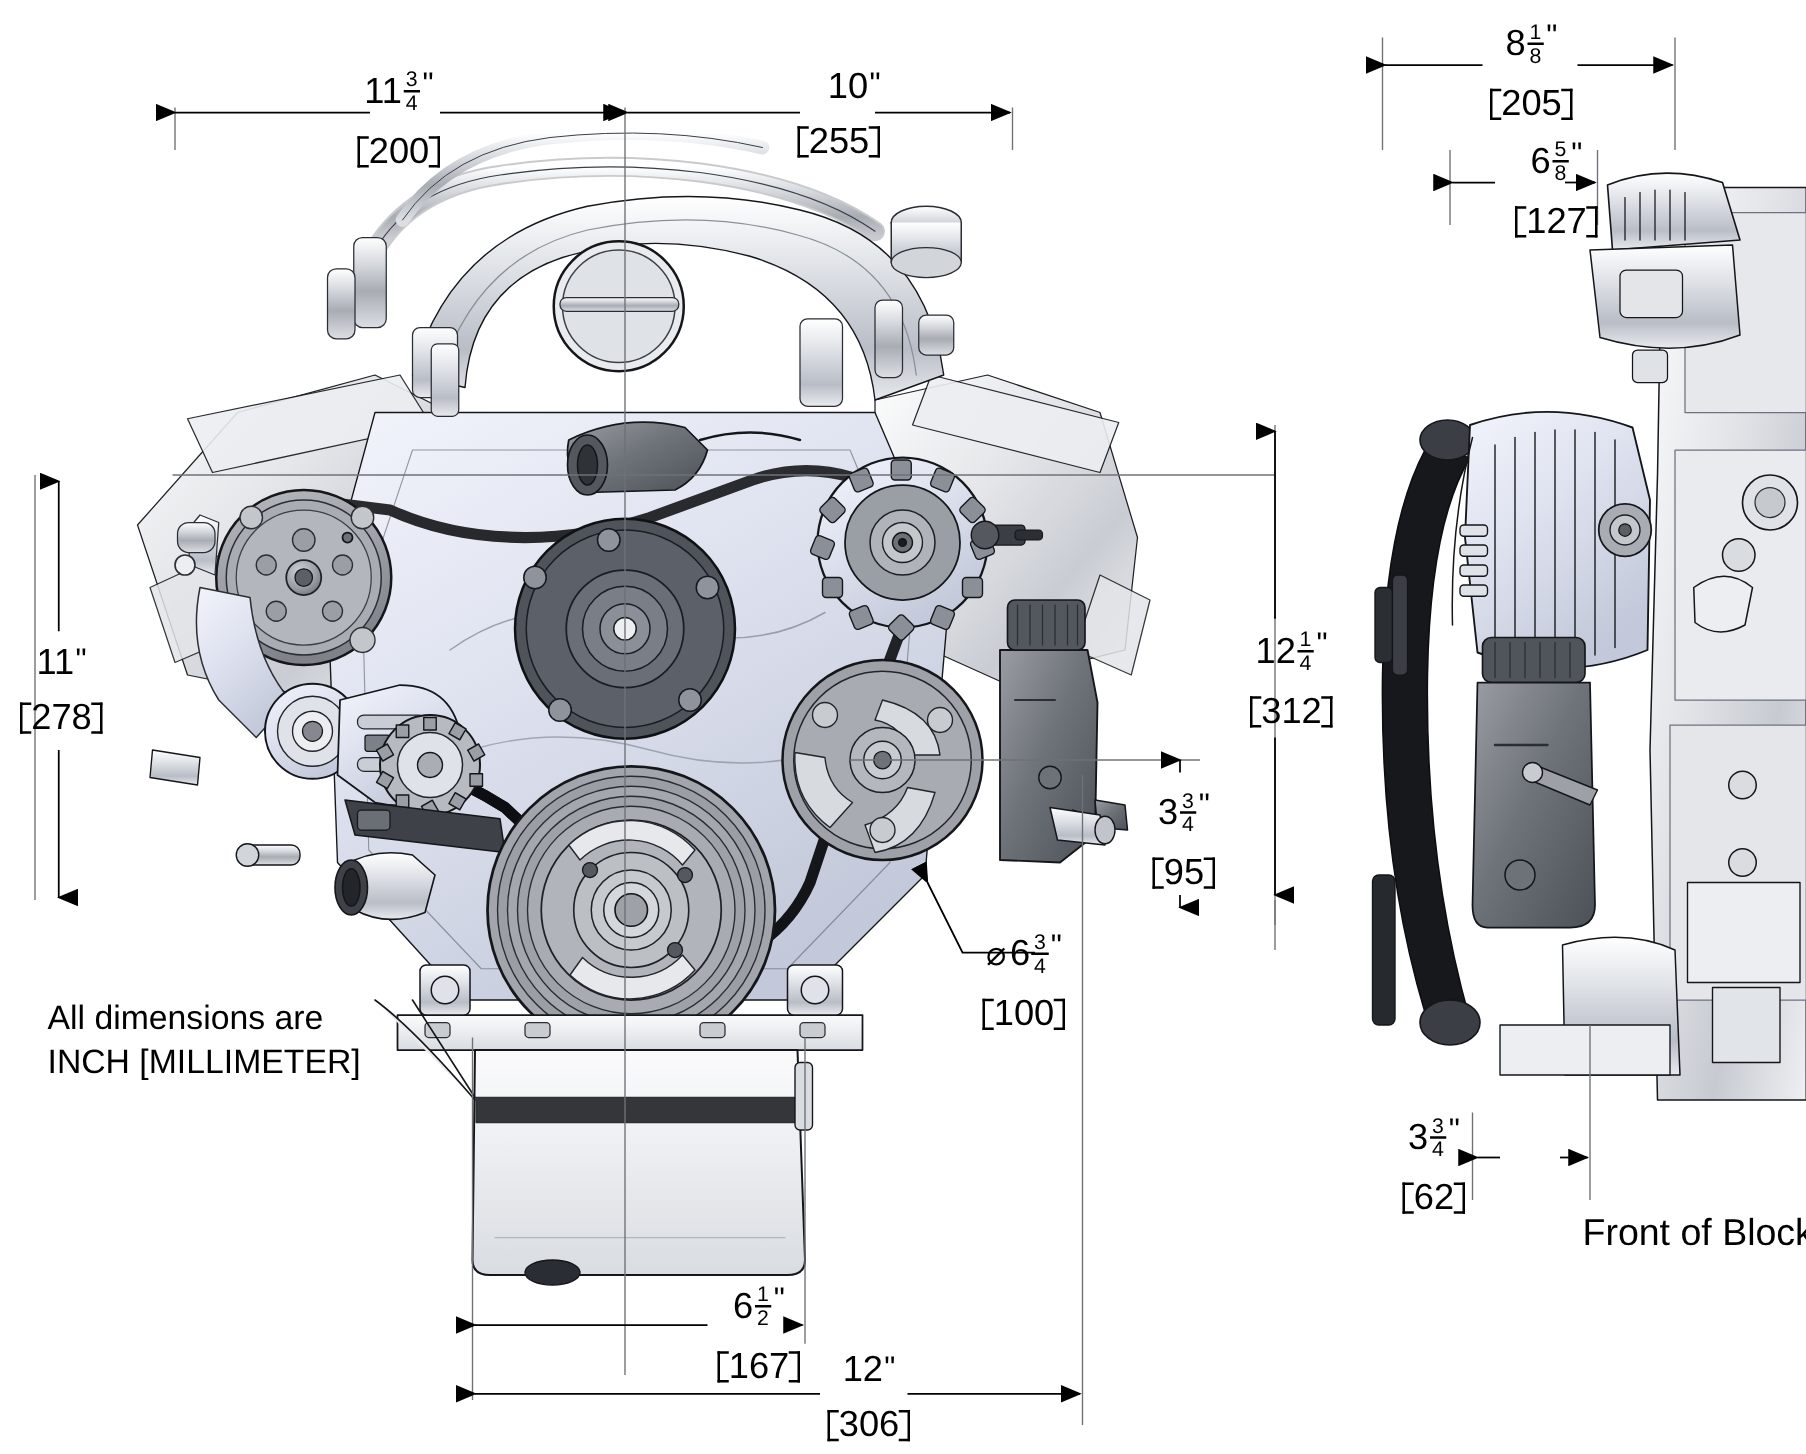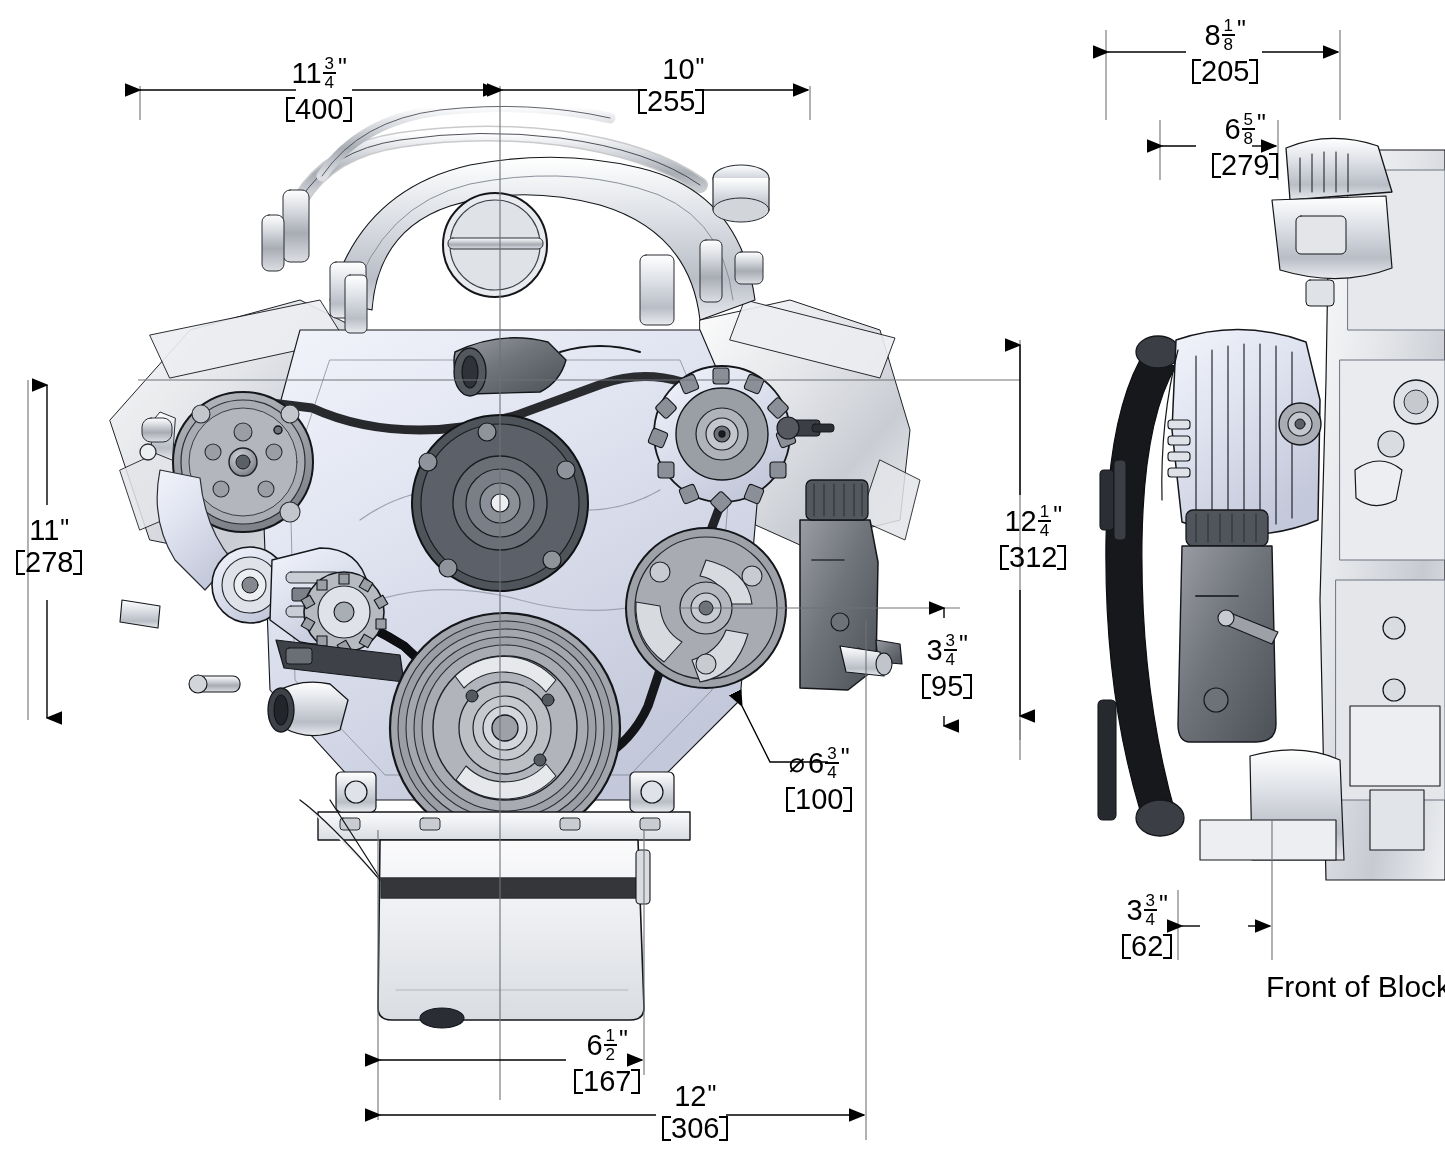--- a/index.html
+++ b/index.html
@@ -49,21 +49,21 @@
     top: 0px;
   }
   .frac .num { padding: 0 2px; }
   .frac .den { padding: 0 2px; border-top: 2.5px solid #000; }
   .inmark { font-size: 25px; align-self: flex-start; margin-left: 1px; }
   .mm {
     font-size: 29px;
     position: relative;
     display: inline-block;
     padding: 0 9px;
-    margin-top: 3px;
+    margin-top: 15px;
   }
   .mm::before, .mm::after {
     content: "";
     position: absolute;
     top: 2px; bottom: 2px;
     width: 7px;
     border-top: 2px solid #000;
     border-bottom: 2px solid #000;
   }
   .mm::before { left: 0; border-left: 2px solid #000; }
@@ -580,21 +580,21 @@
 
   <div class="dimtext centerblk" style="left:286px; top:55px;">
     <div class="row1">
       <span class="whole">11</span>
         <span class="frac">
           <span class="num">3</span>
           <span class="den">4</span>
         </span>
         <span class="inmark">"</span>
     </div>
-    <div><span class="mm">400</span></div>
+    <div><span class="mm">200</span></div>
   </div>
 
   <div class="dimtext centerblk" style="left:638px; top:55px;text-align:right;">
     <div class="row1">
       <span class="whole">10</span>
         <span class="inmark">"</span>
     </div>
     <div><span class="mm">255</span></div>
   </div>
 
@@ -677,31 +677,33 @@
 
   <div class="dimtext centerblk" style="left:1212px; top:111px;">
     <div class="row1">
       <span class="whole">6</span>
         <span class="frac">
           <span class="num">5</span>
           <span class="den">8</span>
         </span>
         <span class="inmark">"</span>
     </div>
-    <div><span class="mm">279</span></div>
+    <div><span class="mm">127</span></div>
   </div>
 
   <div class="dimtext centerblk" style="left:1122px; top:892px;">
     <div class="row1">
       <span class="whole">3</span>
         <span class="frac">
           <span class="num">3</span>
           <span class="den">4</span>
         </span>
         <span class="inmark">"</span>
     </div>
     <div><span class="mm">62</span></div>
   </div>
 
+  <div class="note" style="left:38px; top:797px;">All dimensions are
+INCH [MILLIMETER]</div>
 
   <div class="viewlabel" style="left:1266px; top:970px;">Front of Block</div>
 
 </div>
 
 </body></html>

